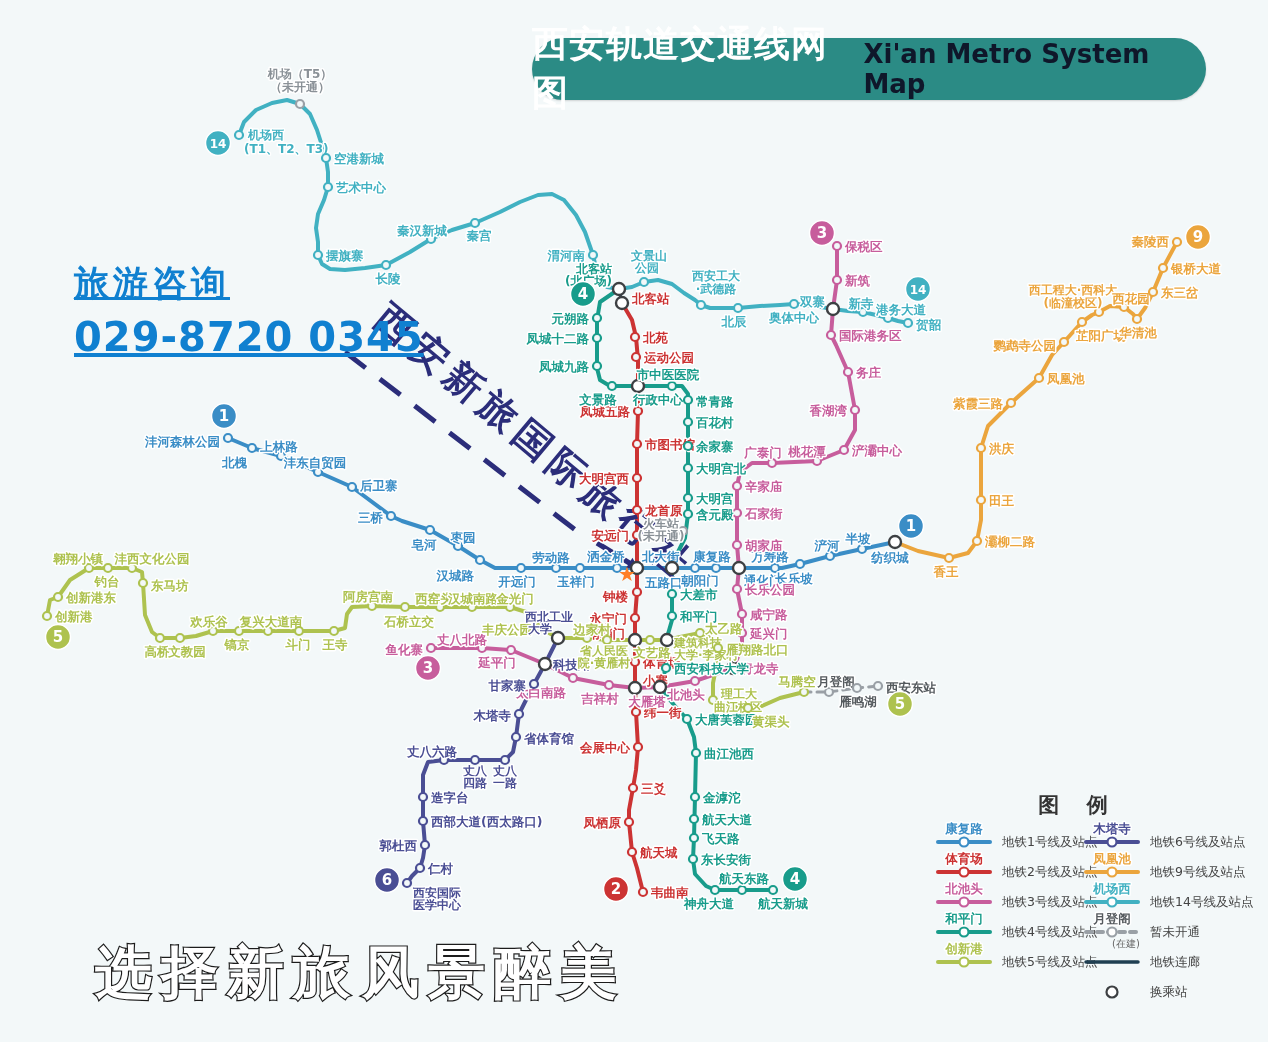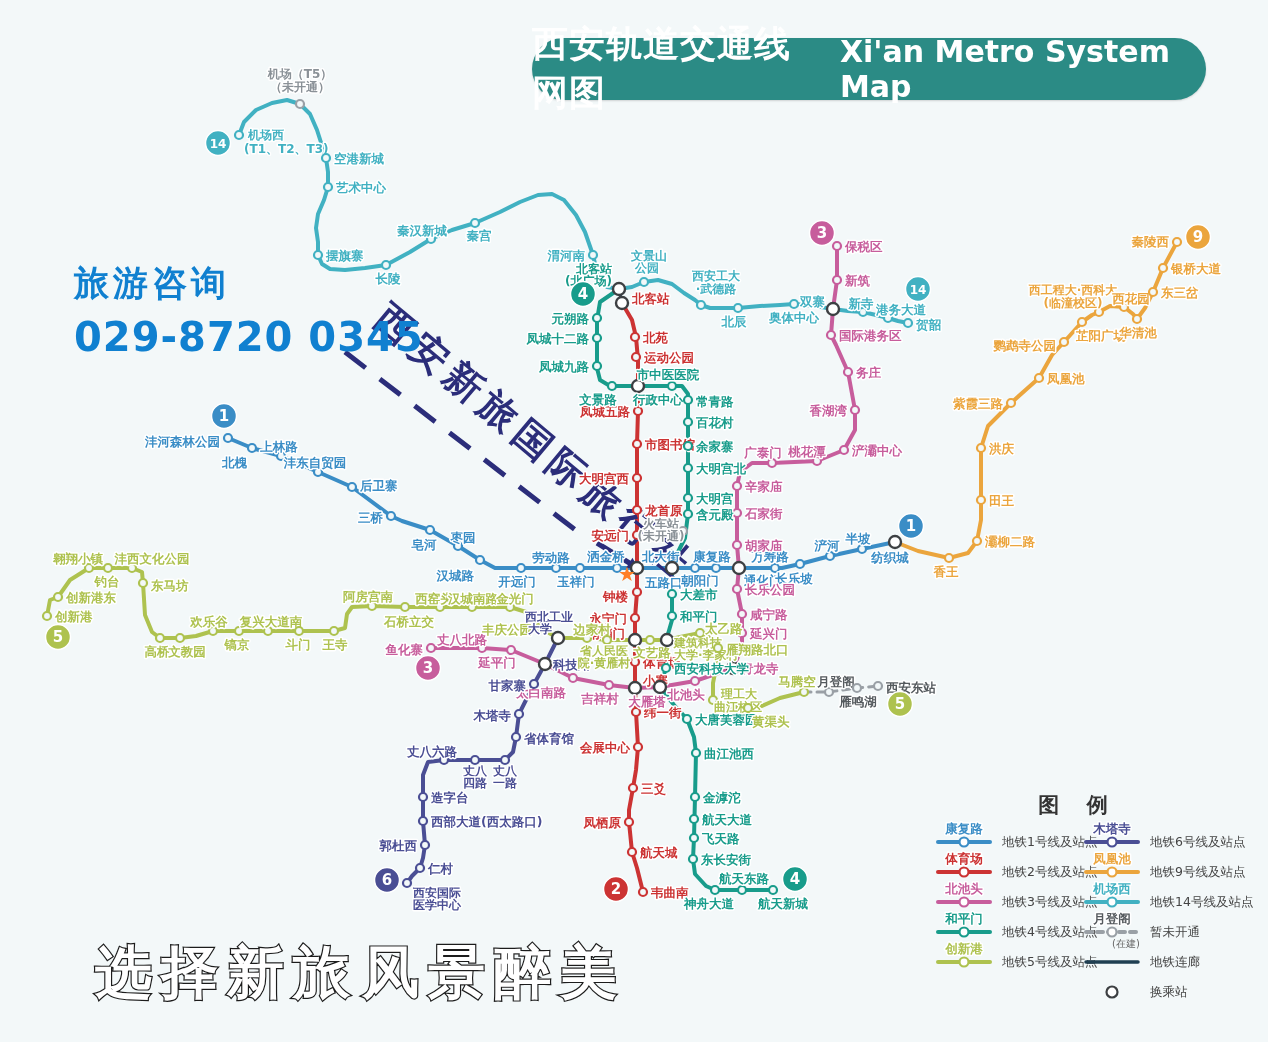--- a/index.html
+++ b/index.html
@@ -2,22 +2,22 @@
 <html><head>
 <meta charset="utf-8">
 <style>
   html,body{margin:0;padding:0;}
   body{width:1268px;height:1042px;overflow:hidden;background:#f3f8f9;font-family:"DejaVu Sans",sans-serif;position:relative;}
   #stage{position:absolute;inset:0;width:1268px;height:1042px;}
   svg{position:absolute;left:0;top:0;}
   svg text{font-family:"DejaVu Sans",sans-serif;}
   .banner{position:absolute;left:532px;top:38px;width:674px;height:62px;background:#2b8b85;border-radius:32px;display:flex;align-items:center;justify-content:center;gap:12px;box-shadow:0 1px 2px rgba(0,0,0,.15);}
   .banner .zh{color:#fff;font-size:36px;font-weight:800;letter-spacing:1px;}
-  .banner .en{color:#ffffff;font-size:30px;font-weight:800;}
-  .contact{position:absolute;left:74px;top:262px;color:#1080d0;line-height:1.25;}
+  .banner .en{color:#0f172a;font-size:26px;font-weight:800;}
+  .contact{position:absolute;left:74px;top:262px;color:#1080d0;line-height:1.25;text-decoration:underline;}
   .contact .h{font-size:35px;font-weight:900;letter-spacing:4px;}
   .contact .p{font-size:40px;font-weight:900;letter-spacing:1px;margin-top:6px;}
 </style>
 </head>
 <body>
 
 <div id="stage">
   <svg id="map-svg" width="1268" height="1042" viewBox="0 0 1268 1042">
       <rect x="0" y="0" width="1268" height="1042" fill="#f3f8f9"></rect>
       <polyline points="228,438 252,448 281,456 318,472 352,487 391,516 402,521 430,530 458,546 480,560 495,568 637,568 739,568 782,568 800,564 830,556 862,549 895,542" fill="none" stroke="#3a8dc6" stroke-width="4" stroke-linejoin="round" stroke-linecap="round"></polyline>

